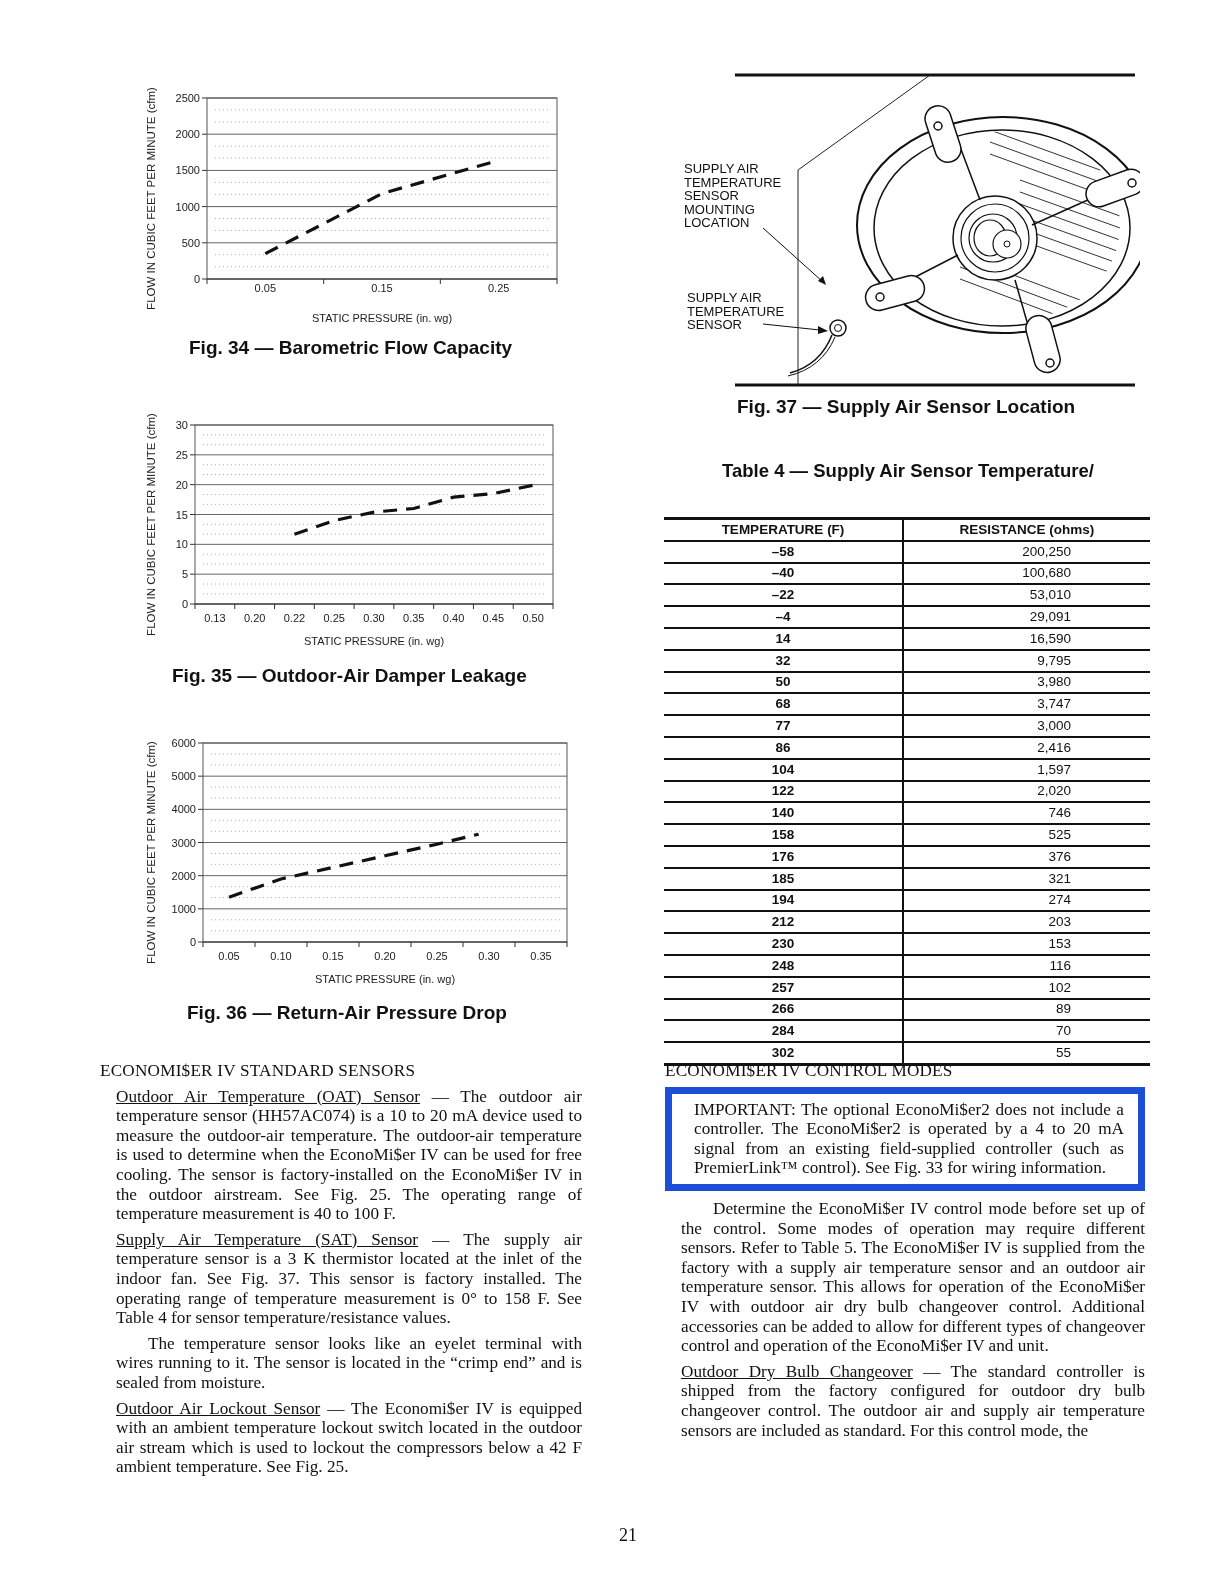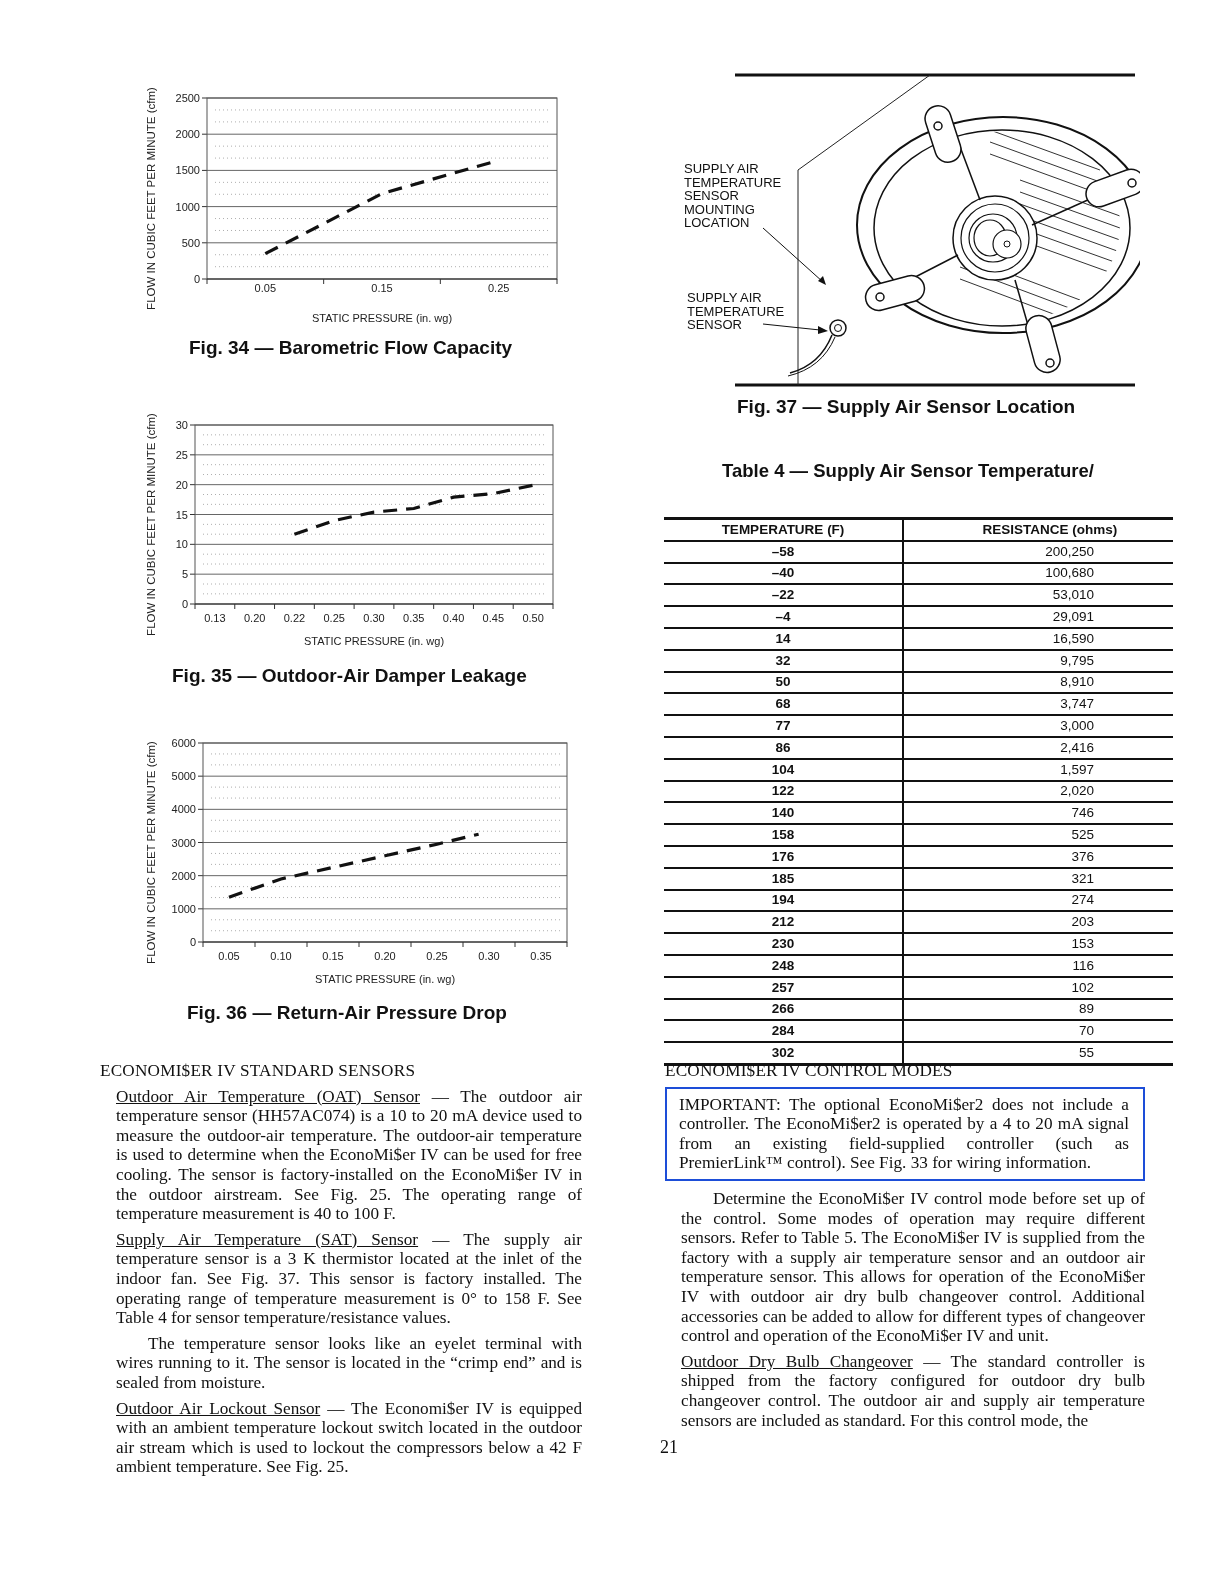--- a/index.html
+++ b/index.html
@@ -10,30 +10,30 @@
   .chart svg text { font-family:"Liberation Sans", sans-serif; fill:#222; }
   .tick-label { font-size:11px; }
   .axis-title { font-size:11px; }
   .ylab { font-size:11.5px; }
   
   .t4-title { font-family:"Liberation Sans", sans-serif; font-weight:bold; font-size:18.5px; text-align:center; line-height:22px; }
   table.t4 { border-collapse:collapse; font-family:"Liberation Sans", sans-serif; font-size:13.5px; }
   table.t4 th, table.t4 td { height:19.8px; padding:0; border-bottom:2px solid #111; line-height:18px; }
   table.t4 thead th { border-top:3px solid #111; font-weight:bold; }
   table.t4 th.c1, table.t4 td.c1 { width:238px; text-align:center; border-right:2px solid #111; font-weight:bold; }
-  table.t4 th.c2, table.t4 td.c2 { width:246px; text-align:center;padding-left:23px; }
+  table.t4 th.c2, table.t4 td.c2 { width:246px; text-align:center; }
   table.t4 td.c2 span { display:inline-block; width:62px; text-align:right; padding-left:26px; }
   table.t4 tbody tr:last-child td { border-bottom:3px solid #111; }
   
   .col { font-family:"Liberation Serif", serif; font-size:17.2px; line-height:19.6px; text-align:justify; width:482px; }
   .col p { margin:0 0 6px 16px; }
   .col h3 { font-weight:normal; font-size:17.2px; margin:0 0 6px 0; letter-spacing:0.2px; }
   .col .u { text-decoration:underline; }
   .indent { text-indent:32px; }
-  .important { border:2px solid #1d4ed8; padding:6px 14px 6px 12px; margin:0 0 8px 0; }
+  .important { border:7px solid #1d4ed8; padding:6px 14px 6px 22px; margin:0 0 8px 0; }
   .pagenum { font-family:"Liberation Serif", serif; font-size:18px; }
 </style>
 </head>
 <body>
 
 <div class="abs chart" style="left:140px; top:60px; width:430px; height:270px;">
   <svg id="fig34-svg" width="430" height="270">
       <g>
         <line x1="75" x2="411" y1="194.746" y2="194.746" stroke="#999" stroke-width="0.8" stroke-dasharray="1 3"></line>
         <line x1="75" x2="411" y1="206.692" y2="206.692" stroke="#999" stroke-width="0.8" stroke-dasharray="1 3"></line>
@@ -326,21 +326,21 @@
         <tr>
           <td class="c1">14</td>
           <td class="c2"><span>16,590</span></td>
         </tr>
         <tr>
           <td class="c1">32</td>
           <td class="c2"><span>9,795</span></td>
         </tr>
         <tr>
           <td class="c1">50</td>
-          <td class="c2"><span>8,910</span></td>
+          <td class="c2"><span>3,980</span></td>
         </tr>
         <tr>
           <td class="c1">68</td>
           <td class="c2"><span>3,747</span></td>
         </tr>
         <tr>
           <td class="c1">77</td>
           <td class="c2"><span>3,000</span></td>
         </tr>
         <tr>
@@ -417,13 +417,13 @@
 
 <div class="abs col" style="left:665px; top:1061px; width:480px;">
   <h3>ECONOMI$ER IV CONTROL MODES</h3>
   <div class="important">
     <span>IMPORTANT: The optional EconoMi$er2 does not include a controller. The EconoMi$er2 is operated by a 4 to 20 mA signal from an existing field-supplied controller (such as PremierLink™ control). See Fig. 33 for wiring information.</span>
   </div>
   <p class="indent">Determine the EconoMi$er IV control mode before set up of the control. Some modes of operation may require different sensors. Refer to Table 5. The EconoMi$er IV is supplied from the factory with a supply air temperature sensor and an outdoor air temperature sensor. This allows for operation of the EconoMi$er IV with outdoor air dry bulb changeover control. Additional accessories can be added to allow for different types of changeover control and operation of the EconoMi$er IV and unit.</p>
   <p><span class="u">Outdoor Dry Bulb Changeover</span><span> — The standard controller is shipped from the factory configured for outdoor dry bulb changeover control. The outdoor air and supply air temperature sensors are included as standard. For this control mode, the</span></p>
 </div>
 
-<div class="abs pagenum" style="left:619px; top:1437px;margin-left:41px;">21</div>
+<div class="abs pagenum" style="left:619px; top:1525px;">21</div>
 
 </body></html>

